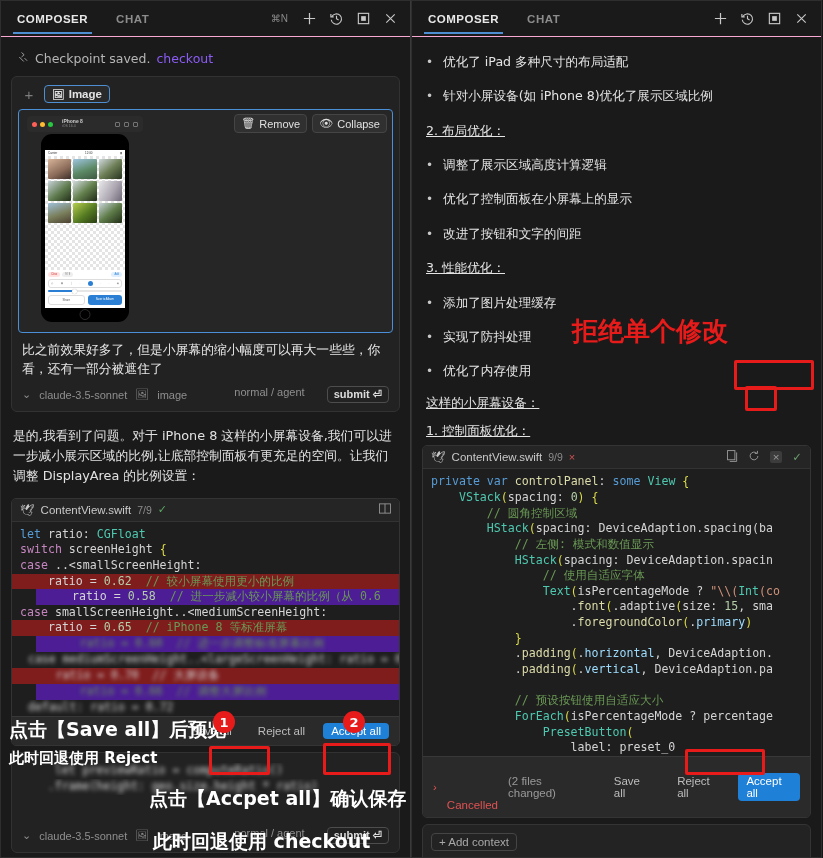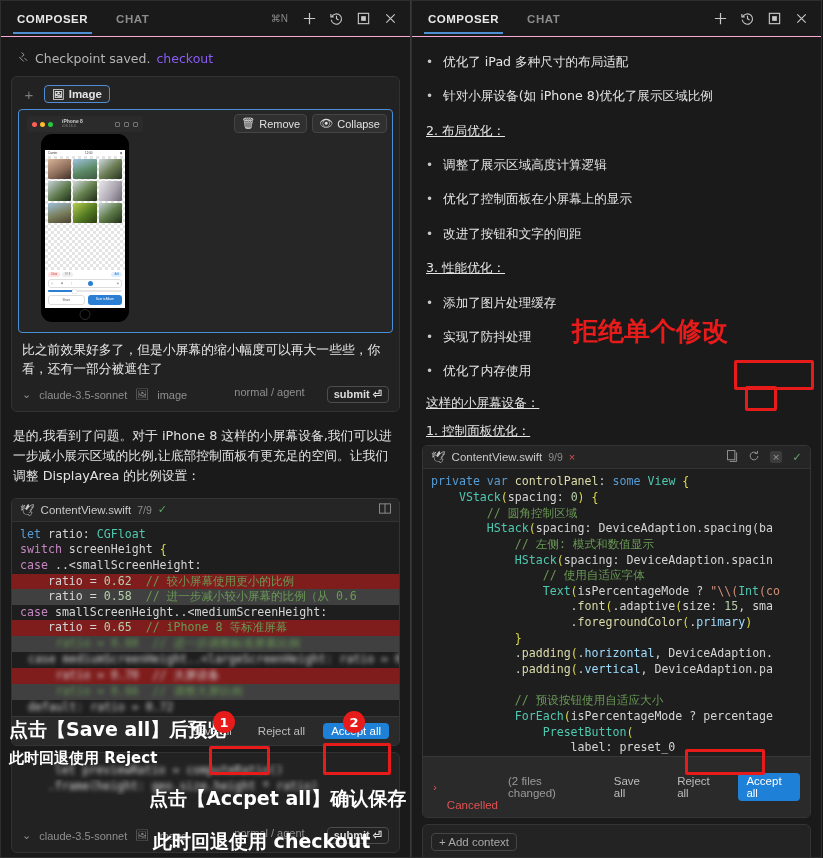--- a/index.html
+++ b/index.html
@@ -184,21 +184,21 @@
   .codehdr .ok { color: #5aa860; font-size: 11px; }
   .codehdr .xmark { color: #d05050; font-size: 11px; }
   .codehdr .spacer { flex: 1; }
   .hicons { display: flex; align-items: center; gap: 10px; color: #9a9a9a; }
   pre.code {
     margin: 0; padding: 5px 0 0 0; font-family: "DejaVu Sans Mono", monospace;
     font-size: 11.6px; line-height: 1.35; color: #d4d4d4; white-space: pre;
     overflow: hidden;
   }
   pre.code .ln { display: block; padding: 0 8px; }
-  pre.code .add { background: #404040; }
+  pre.code .add { background: #4c1d95; margin-left: 24px; }
   pre.code .del { background: #7f1d1d; }
   .kw   { color: #c586c0; }
   .kw2  { color: #569cd6; }
   .typ  { color: #4ec9b0; }
   .fn   { color: #dcdcaa; }
   .num  { color: #b5cea8; }
   .cmt  { color: #6a9955; }
   .str  { color: #ce9178; }
   .pnc  { color: #dcdc4a; }
   .var  { color: #9cdcfe; }

